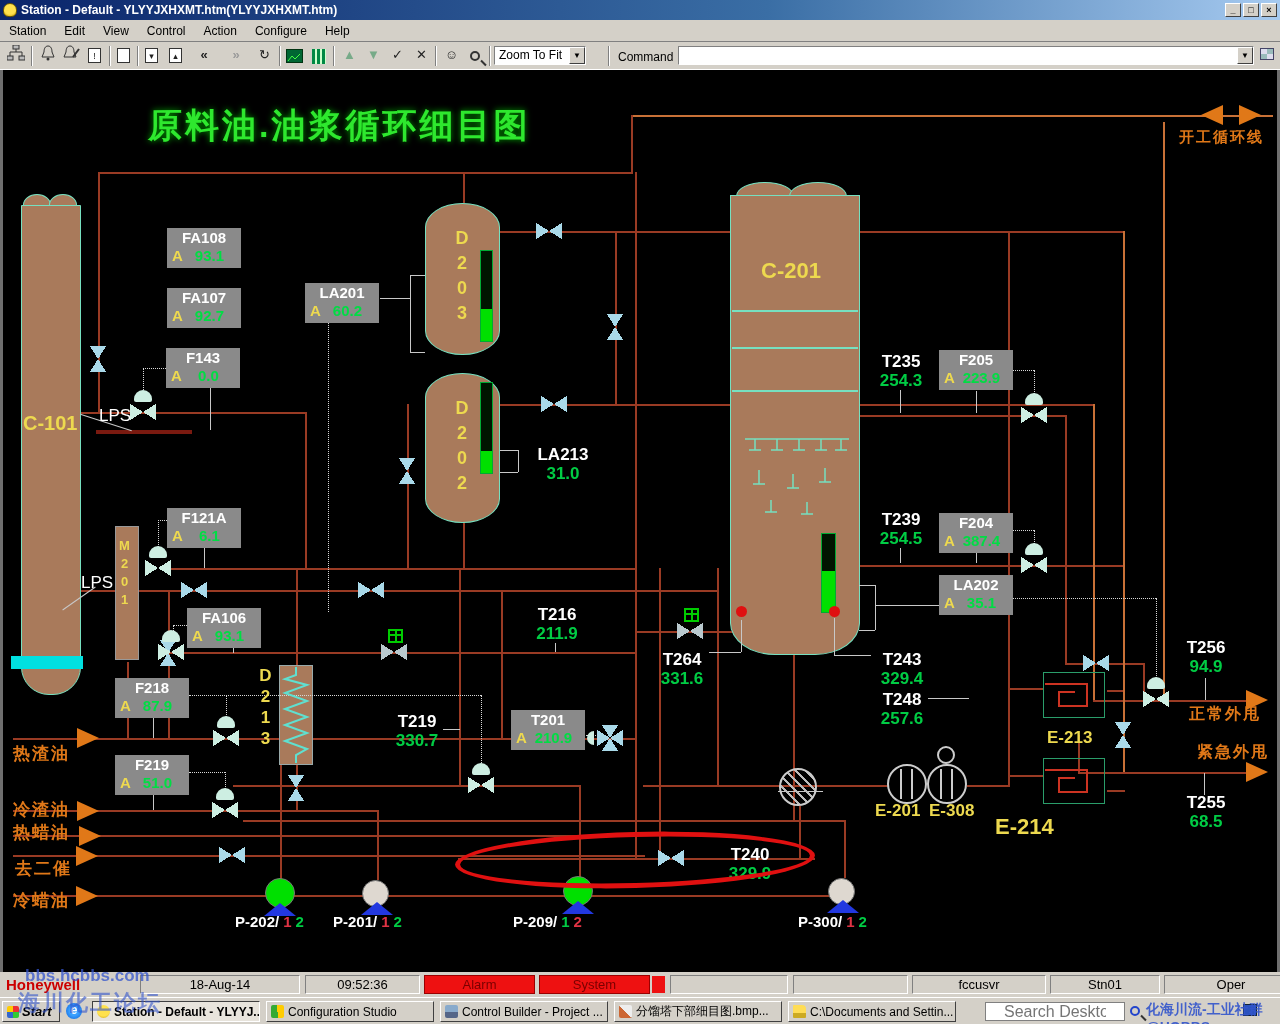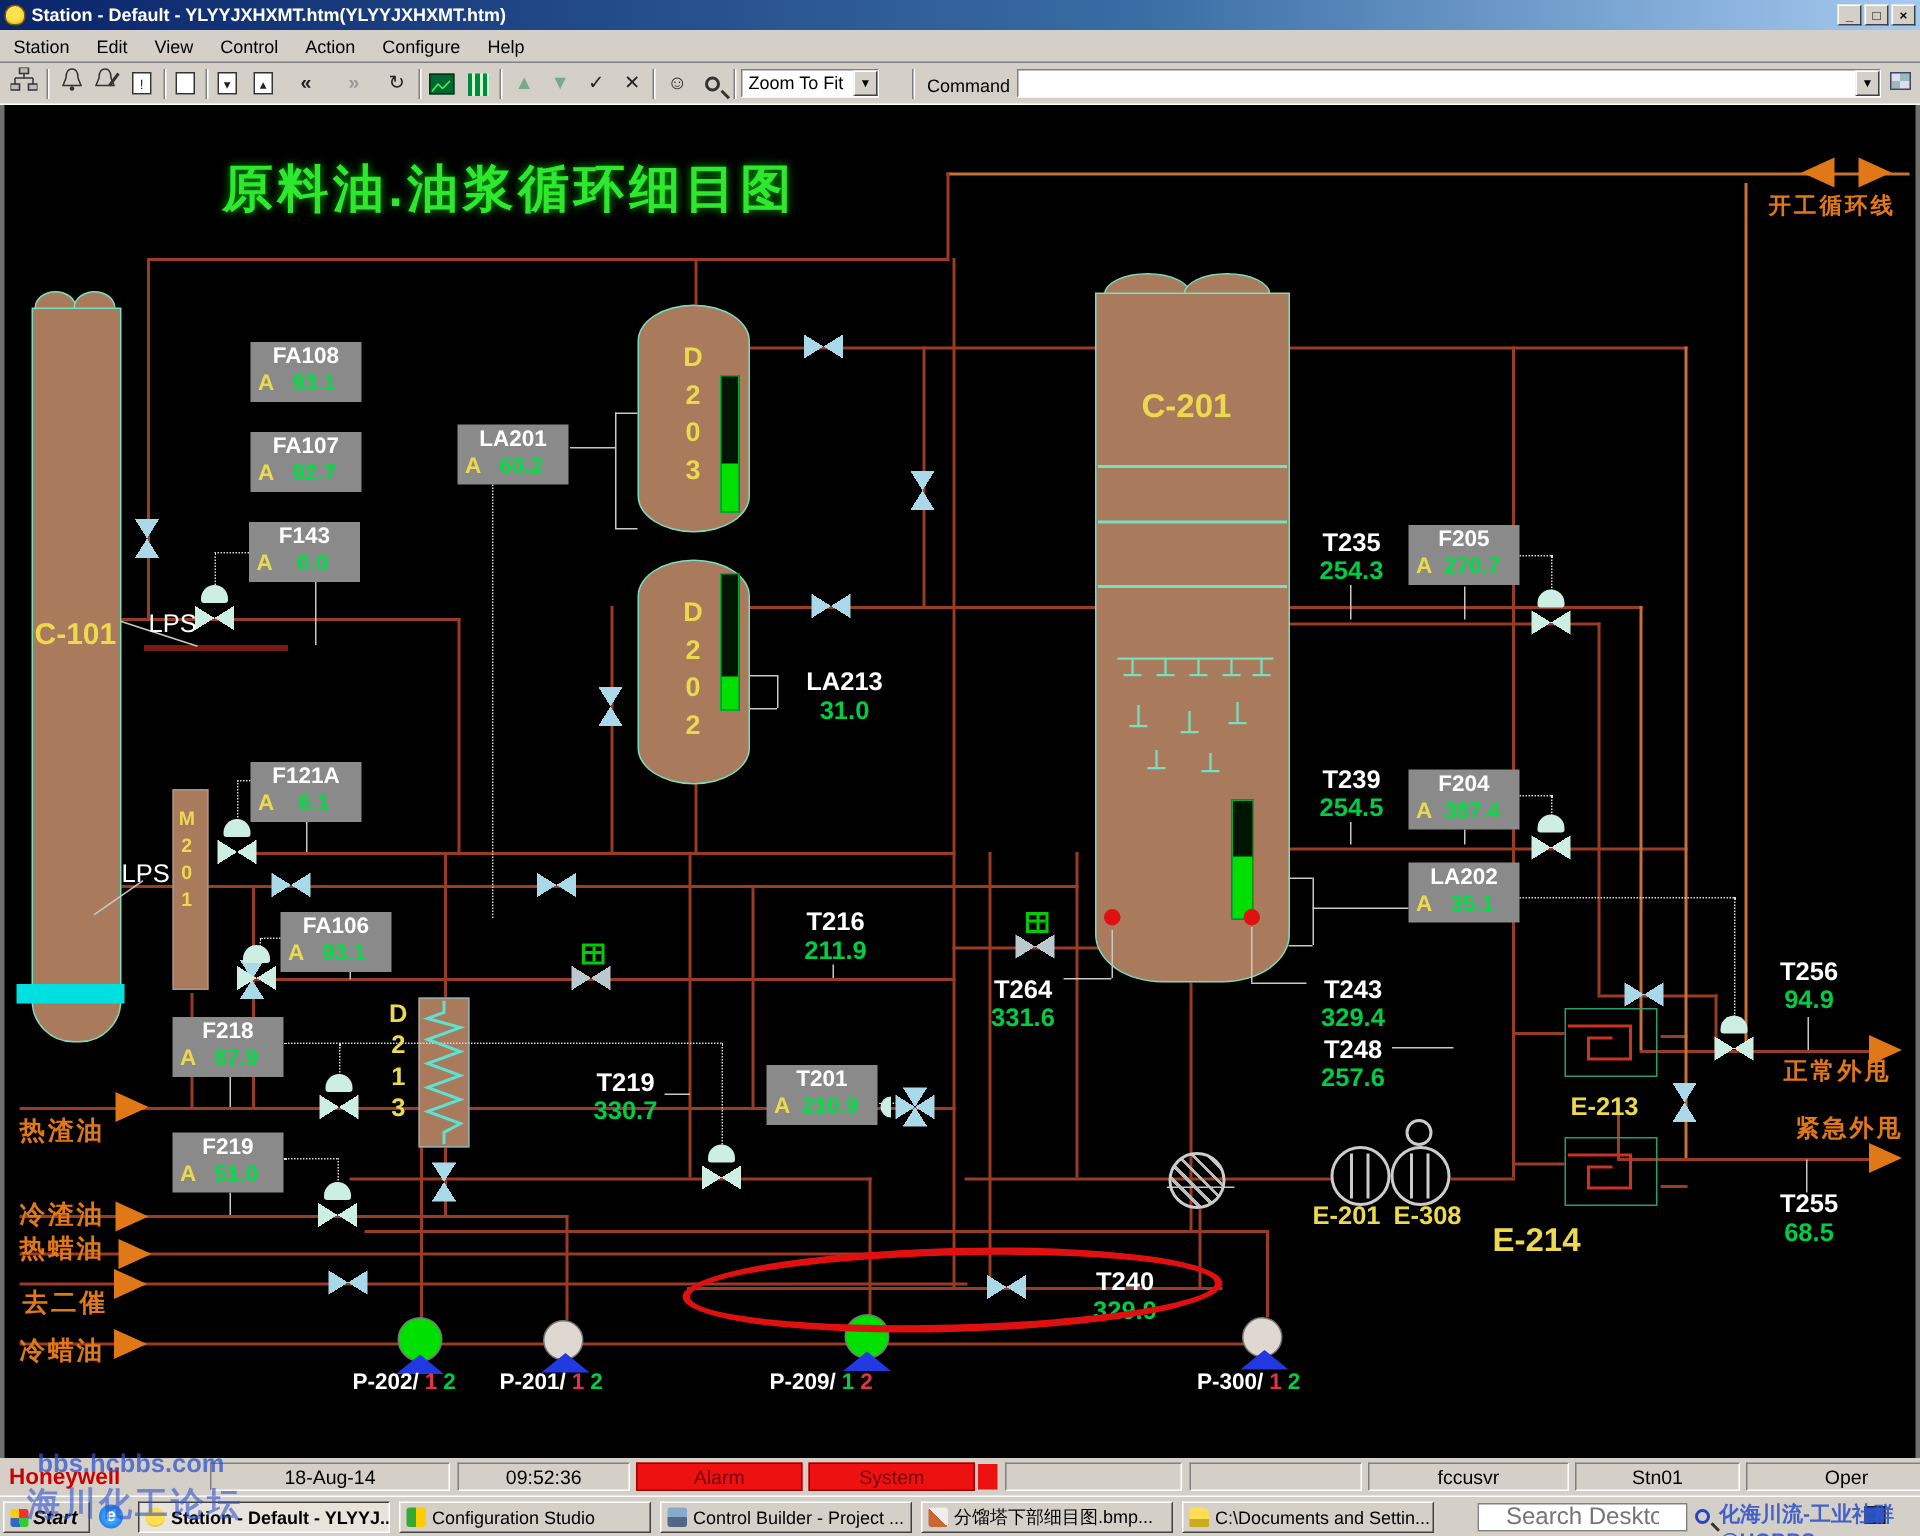--- a/index.html
+++ b/index.html
@@ -403,21 +403,21 @@
       <span class="tg">F219</span>
       <span class="vr">
           <span class="A">A</span>
           <span class="vl">51.0</span>
         </span>
     </div>
     <div class="databox" style="left:936px;top:280px">
       <span class="tg">F205</span>
       <span class="vr">
           <span class="A">A</span>
-          <span class="vl">270.7</span>
+          <span class="vl">223.9</span>
         </span>
     </div>
     <div class="databox" style="left:936px;top:443px">
       <span class="tg">F204</span>
       <span class="vr">
           <span class="A">A</span>
           <span class="vl">387.4</span>
         </span>
     </div>
     <div class="databox" style="left:936px;top:505px">

